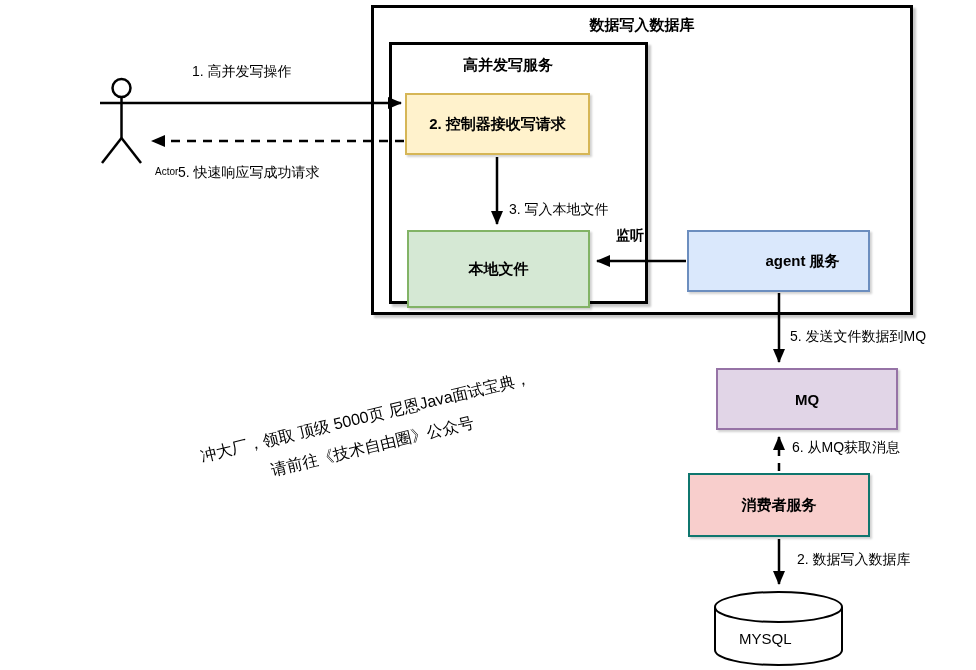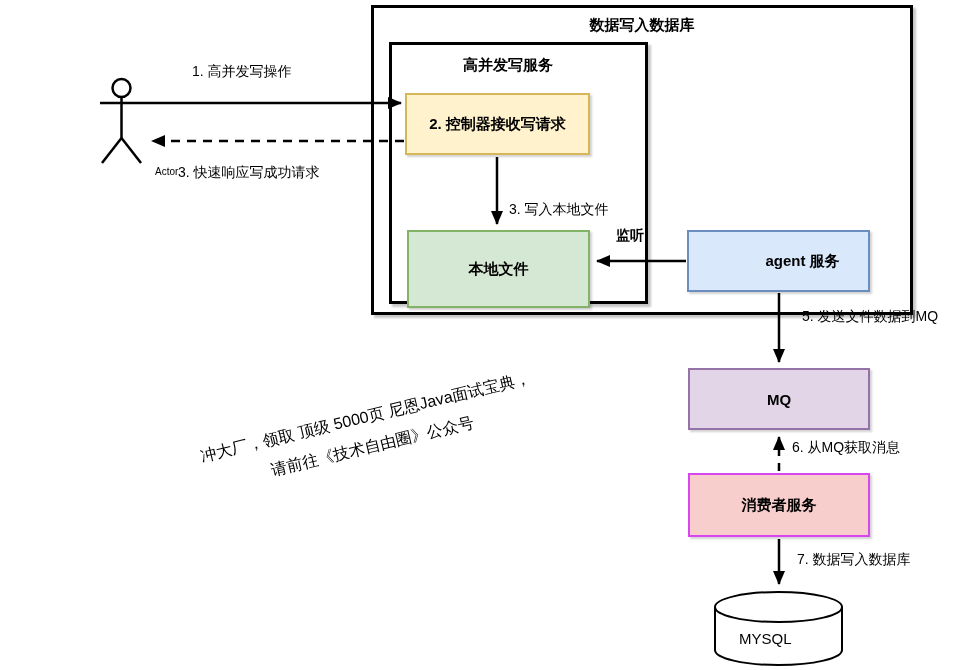--- a/index.html
+++ b/index.html
@@ -10,22 +10,22 @@
   
   .frame{position:absolute;border:3px solid #000;background:transparent;box-sizing:border-box;
          box-shadow:3px 3px 2px rgba(0,0,0,0.22);}
   .frame-title{position:absolute;font-weight:bold;font-size:15px;text-align:center;line-height:15px;}
   
   .node{position:absolute;box-sizing:border-box;display:flex;align-items:center;justify-content:center;
         font-weight:bold;font-size:15px;text-align:left;box-shadow:2px 2px 2px rgba(0,0,0,0.18);}
   .n-yellow{background:#FFF2CC;border:2px solid #D6B656;}
   .n-green {background:#D5E8D4;border:2px solid #82B366;}
   .n-blue  {background:#DAE8FC;border:2px solid #6C8EBF;}
-  .n-purple{background:#E1D5E7;border:2px solid #9673A6;}
-  .n-red   {background:#F8CECC;border:2px solid #d946ef;}
+  .n-purple{background:#E1D5E7;border:2px solid #9673A6;margin-left:28px;}
+  .n-red   {background:#F8CECC;border:2px solid #0f766e;}
   
   .lbl{position:absolute;font-size:14px;line-height:16px;white-space:nowrap;}
   .mysql-lbl{position:absolute;font-size:15px;text-align:left;}
   
   #wires{position:absolute;left:0;top:0;pointer-events:none;}
   
   .watermark{
     position:absolute;left:183px;top:402px;width:372px;
     transform:rotate(-13.5deg);transform-origin:center center;
     font-size:16px;line-height:30px;text-align:center;white-space:nowrap;color:#000;
@@ -76,26 +76,26 @@
       <line x1="121.5" y1="138" x2="141" y2="163"></line>
     </g>
 
     <g stroke="#000" stroke-width="2" fill="#fff">
       <path d="M715,607 L715,650 A63.5,15 0 0 0 842,650 L842,607"></path>
       <ellipse cx="778.5" cy="607" rx="63.5" ry="15"></ellipse>
     </g>
   </svg>
 
   <div class="lbl" style="left:192px;top:63px;">1. 高并发写操作</div>
-  <div class="lbl" style="left:178px;top:164px;">3. 快速响应写成功请求</div>
+  <div class="lbl" style="left:178px;top:164px;">5. 快速响应写成功请求</div>
   <div class="lbl" style="left:509px;top:170px;margin-top:31px;">3. 写入本地文件</div>
   <div class="lbl" style="left:616px;top:227px;font-weight:bold;">监听</div>
-  <div class="lbl" style="left:790px;top:308px;margin-left:12px;">5. 发送文件数据到MQ</div>
+  <div class="lbl" style="left:790px;top:328px;">5. 发送文件数据到MQ</div>
   <div class="lbl" style="left:792px;top:439px;">6. 从MQ获取消息</div>
-  <div class="lbl" style="left:797px;top:551px;">7. 数据写入数据库</div>
+  <div class="lbl" style="left:797px;top:551px;">2. 数据写入数据库</div>
 
   <div class="lbl" style="left:107px;top:164px;font-size:10px;margin-left:48px;">Actor</div>
   <div class="mysql-lbl" style="left:739px;top:630px;width:79px;">MYSQL</div>
 
   <div class="watermark">
     <div>冲大厂，领取 顶级  5000页 尼恩Java面试宝典，</div>
     <div>请前往《技术自由圈》公众号</div>
   </div>
 
 </div>

